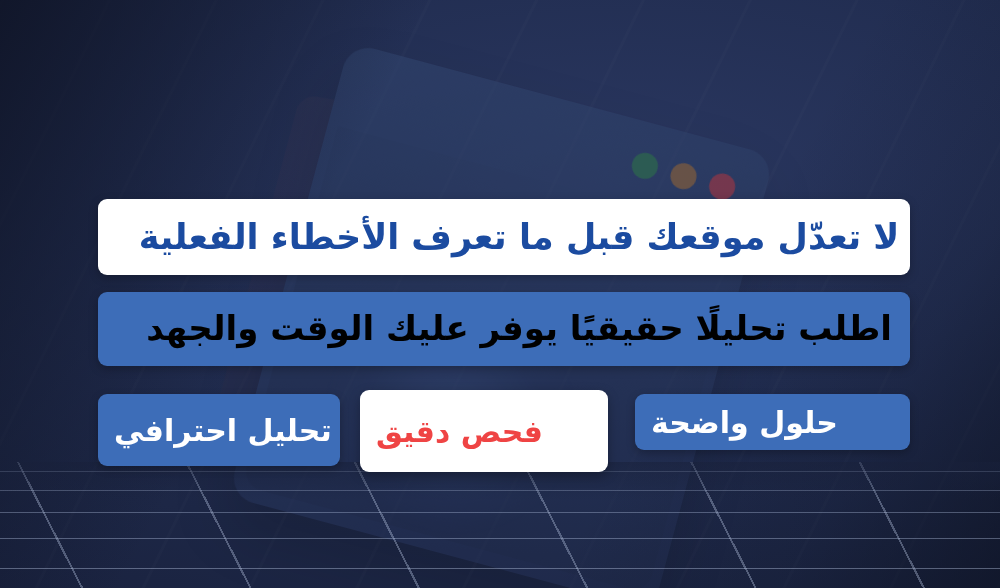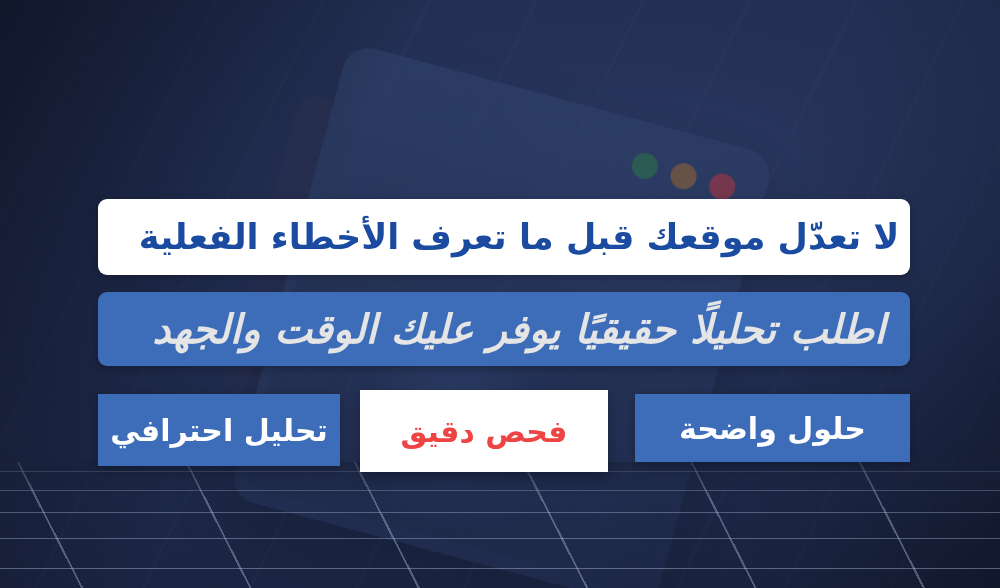--- a/index.html
+++ b/index.html
@@ -203,53 +203,53 @@
     color: #1b4ba0;
     font-size: 35px;
     letter-spacing: 0px;
     box-shadow: 0 3px 10px rgba(0,0,0,0.25);
   }
 
   .banner-subline {
     top: 292px;
     height: 74px;
     background: #3d6db8;
-    color: #e5e5e5;
-    font-size: 40px;
+    color: #000000;
+    font-size: 34px;
     box-shadow: 0 3px 10px rgba(0,0,0,0.25);
-    font-style: italic;
   }
 
   .chip-row {
     position: absolute;
     left: 98px;
     top: 390px;
     width: 812px;
     height: 82px;
   }
 
   .chip {
     position: absolute;
     box-sizing: border-box;
     display: flex;
     align-items: center;
-    justify-content: center;
+    justify-content: flex-end;
     direction: rtl;
     text-align: center;
-    border-radius: 0;
+    border-radius: 9px;
     font-weight: 700;
     white-space: nowrap;
     line-height: 1.1;
+    padding-left: 16px;
   }
 
   .chip-solutions {
     right: 0px;
     top: 4px;
     width: 275px;
-    height: 68px;
+    height: 56px;
     background: #3d6db8;
     color: #ffffff;
     font-size: 30px;
     box-shadow: 0 3px 9px rgba(0,0,0,0.25);
   }
 
   .chip-scan {
     right: 302px;
     top: 0px;
     width: 248px;

